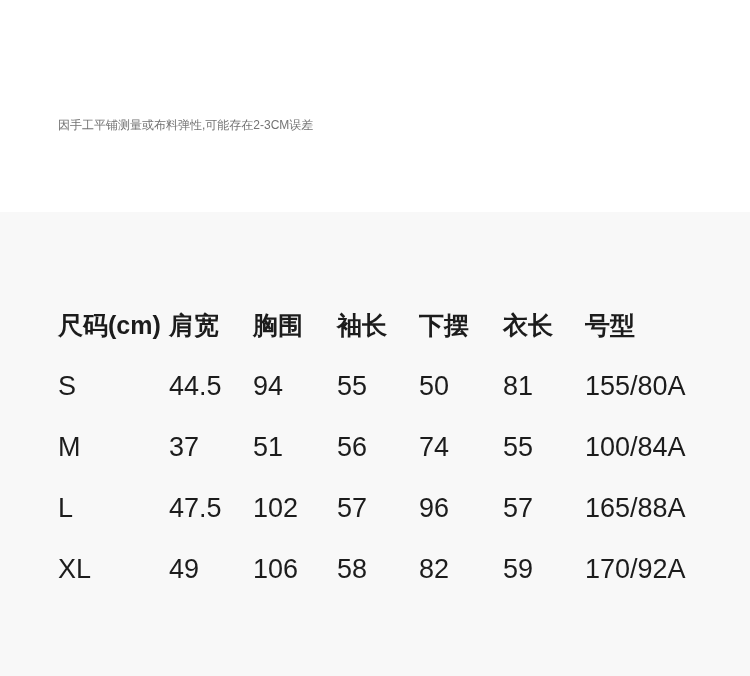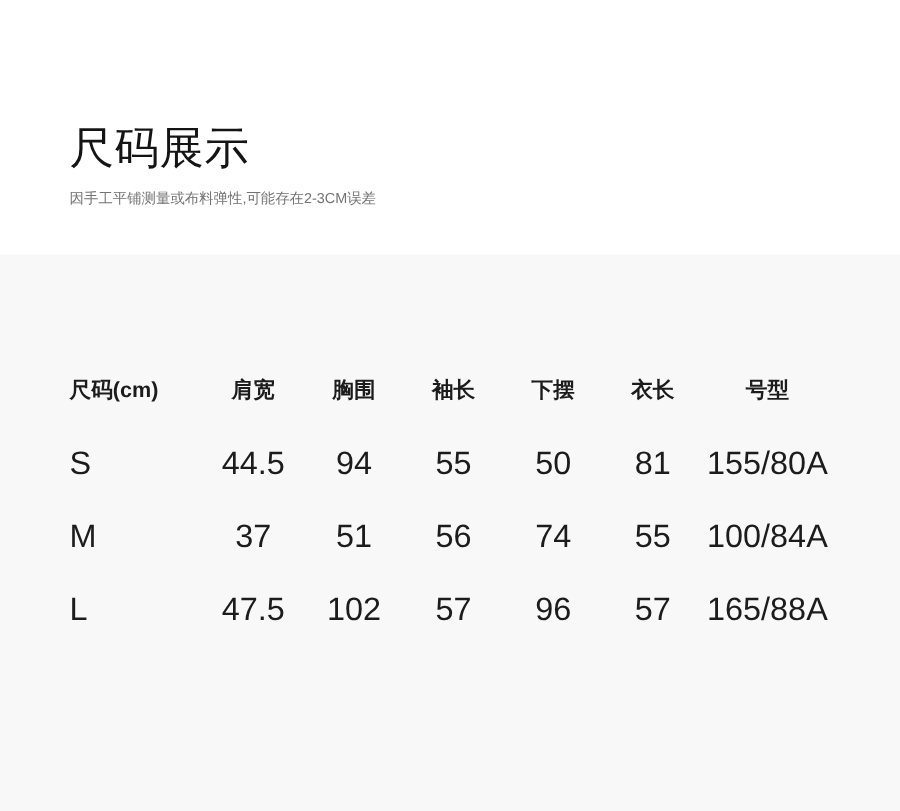--- a/index.html
+++ b/index.html
@@ -46,45 +46,44 @@
   }
 
   table.size-table {
     border-collapse: collapse;
     table-layout: fixed;
     width: 636px;
   }
   table.size-table th,
   table.size-table td {
     padding: 0;
-    text-align: center;
+    text-align: left;
     vertical-align: middle;
     white-space: nowrap;
     color: #1c1c1c;
   }
   table.size-table thead tr { height: 62px; }
   table.size-table tbody tr { height: 61px; }
   table.size-table th {
-    font-size: 18px;
+    font-size: 25px;
     font-weight: 700;
   }
   table.size-table td {
     font-size: 27px;
     font-weight: 400;
   }
   table.size-table th.col-first,
   table.size-table td.col-first {
     text-align: left;
   }
 </style>
 </head>
 <body>
 
 <div class="section-white">
-  <h1 class="page-title">尺码展示</h1>
   <p class="page-subtitle">因手工平铺测量或布料弹性,可能存在2-3CM误差</p>
 </div>
 
 <div class="section-gray">
   <table class="size-table">
     <colgroup>
       <col style="width:111px">
       <col style="width:84px">
       <col style="width:84px">
       <col style="width:82px">
@@ -124,15 +123,24 @@
       </tr>
       <tr>
         <td class="col-first">L</td>
         <td>47.5</td>
         <td>102</td>
         <td>57</td>
         <td>96</td>
         <td>57</td>
         <td>165/88A</td>
       </tr>
+      <tr>
+        <td class="col-first">XL</td>
+        <td>49</td>
+        <td>106</td>
+        <td>58</td>
+        <td>82</td>
+        <td>59</td>
+        <td>170/92A</td>
+      </tr>
     </tbody>
   </table>
 </div>
 
 </body></html>

